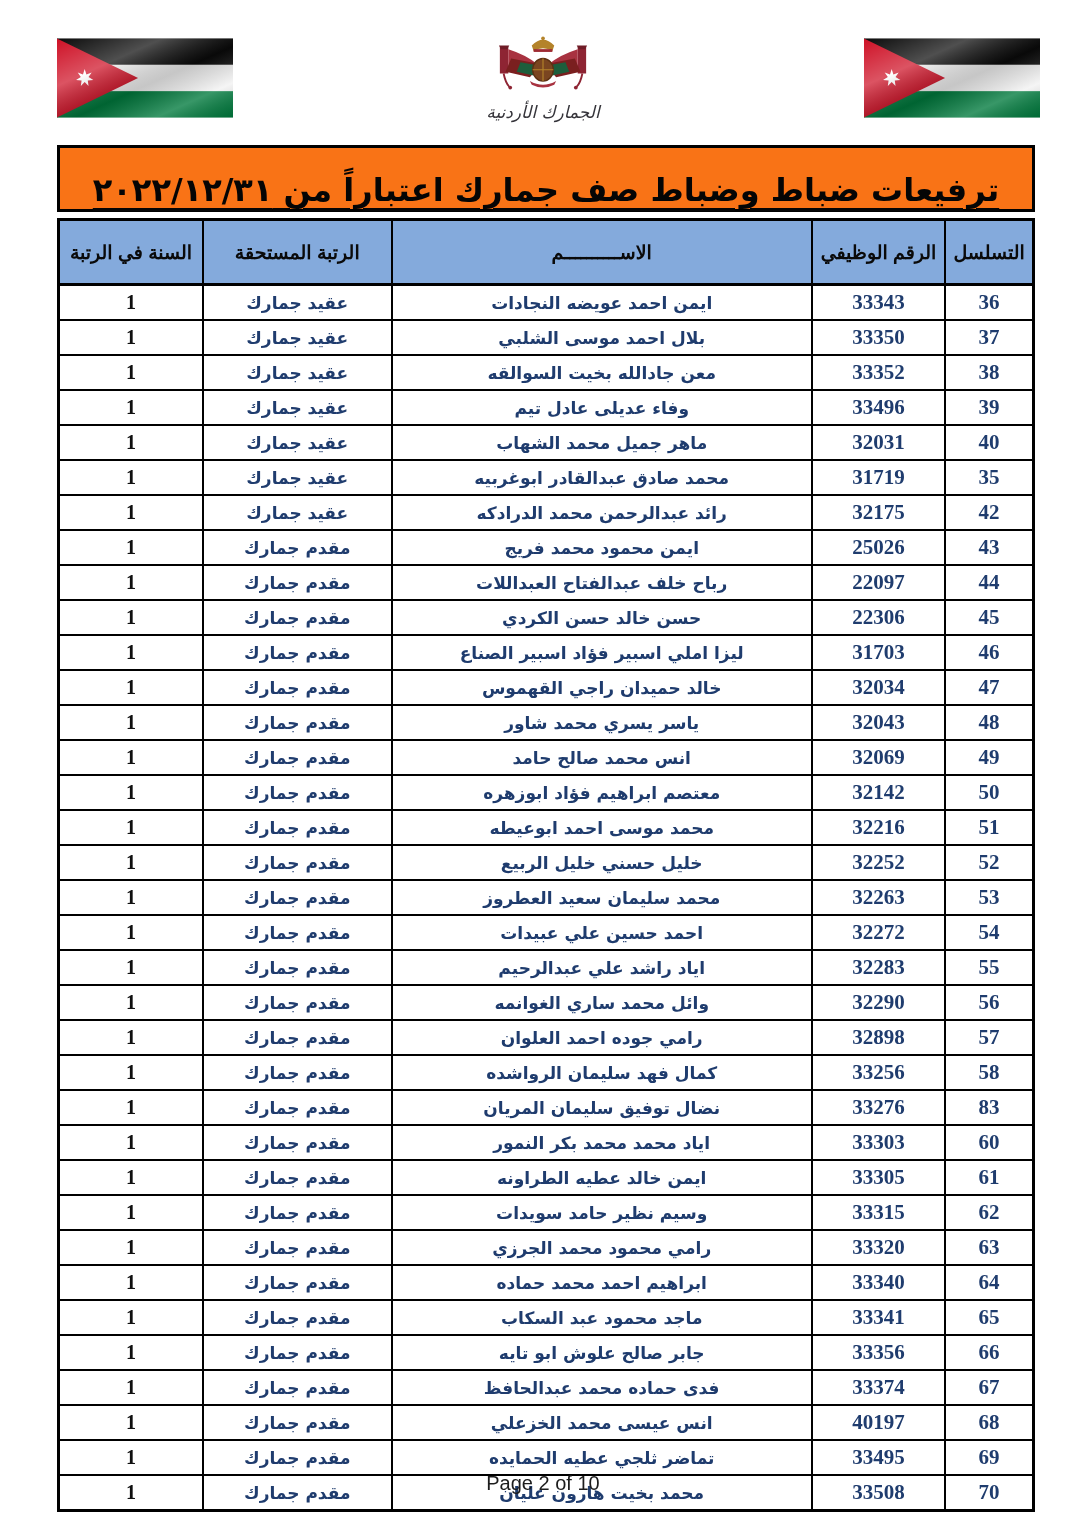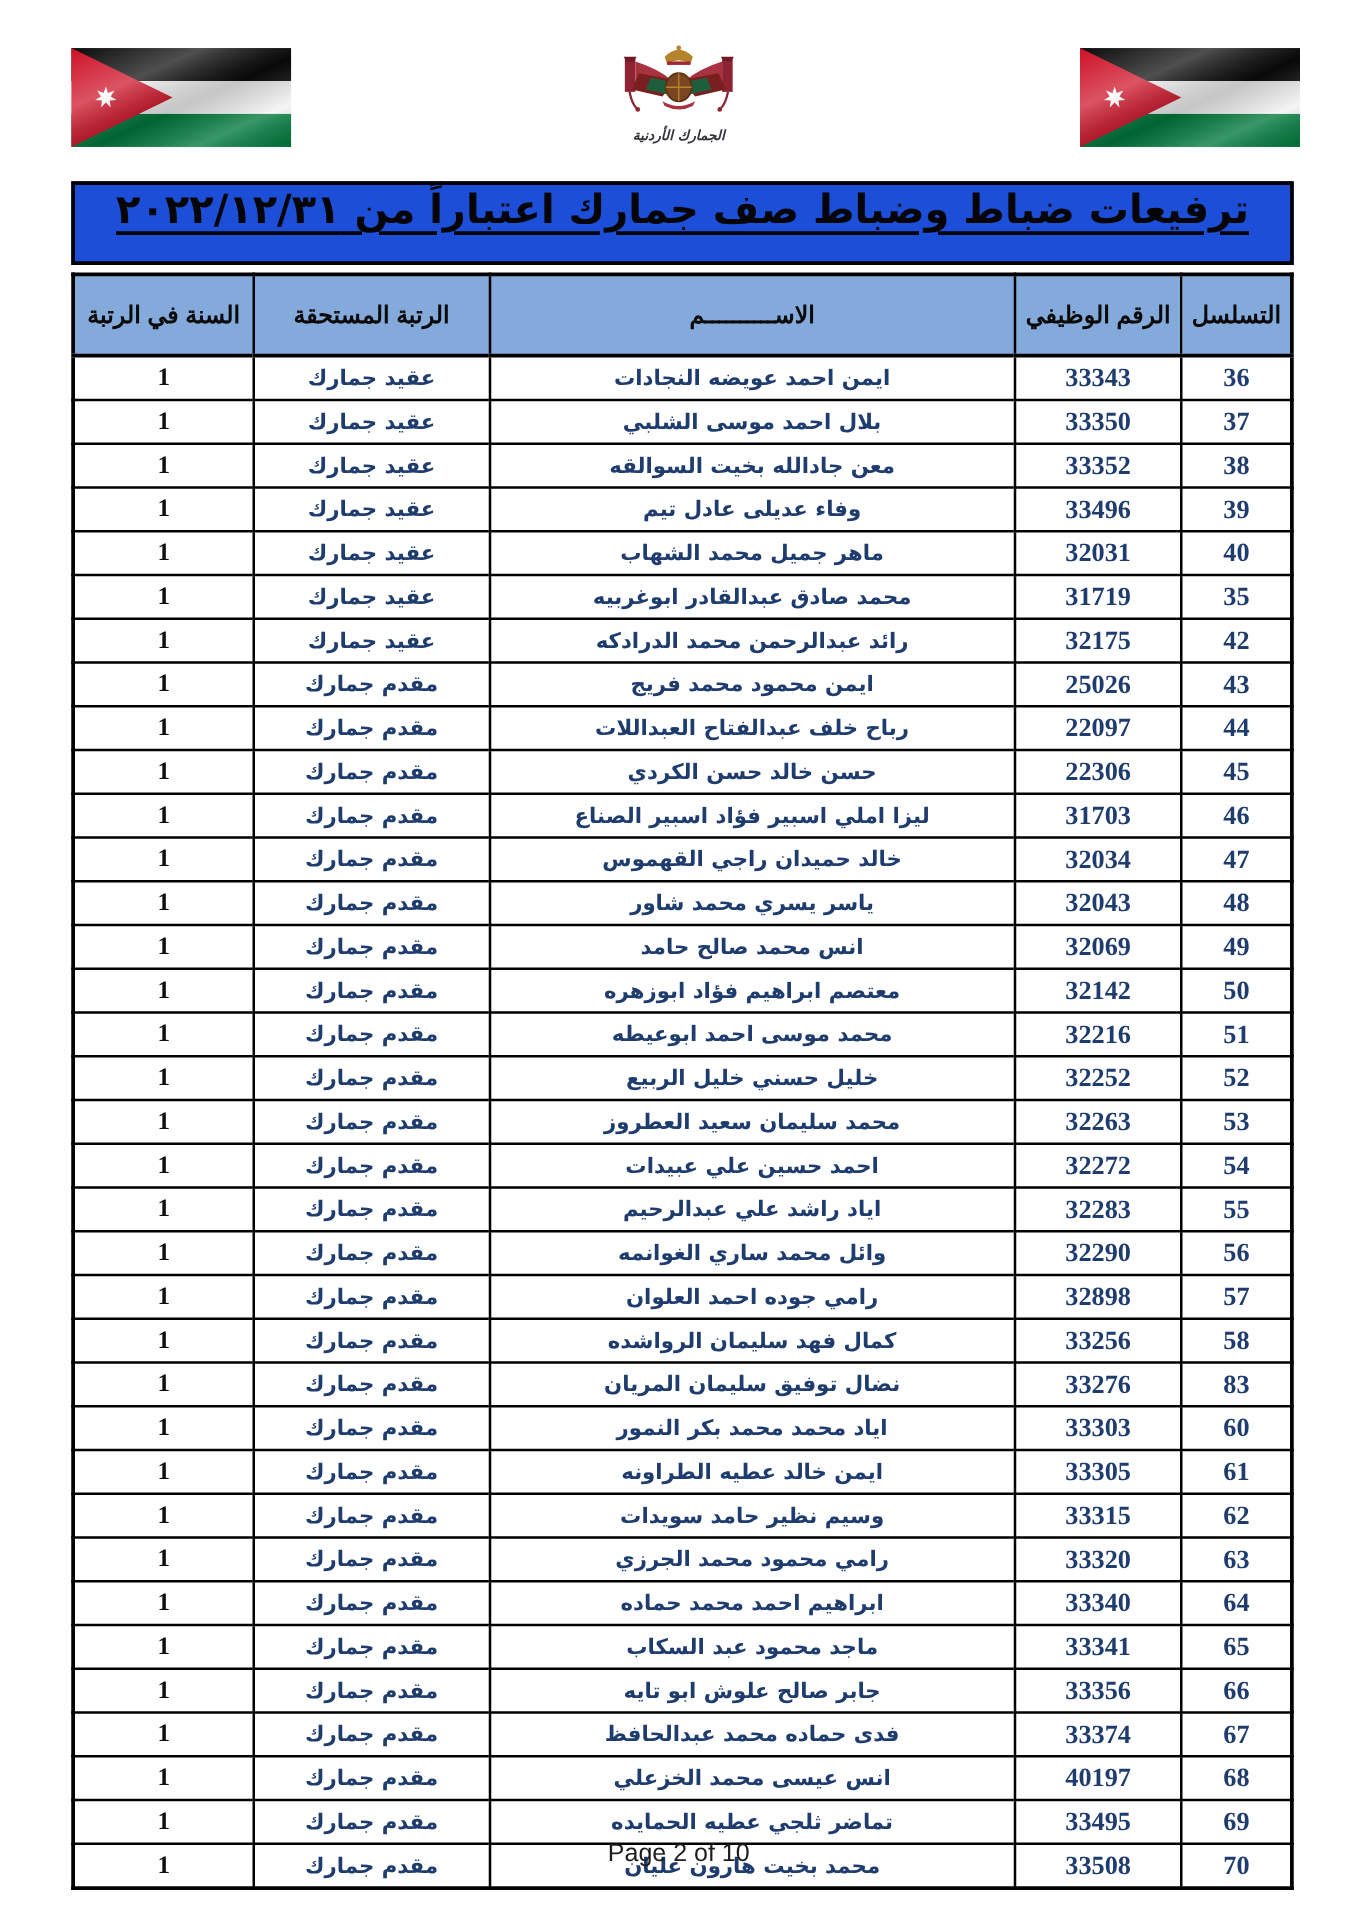--- a/index.html
+++ b/index.html
@@ -15,31 +15,31 @@
   .flag{position:absolute;top:38px;width:176px;height:80px;display:block;}
   .flag-left{left:57px;}
   .flag-right{right:46px;}
   .emblem-wrap{
     position:absolute;top:36px;left:50%;transform:translateX(-50%);
     width:240px;text-align:center;
   }
   .emblem-caption{
     margin-top:2px;
     font-family:"DejaVu Serif",serif;
-    font-weight:700;font-style:italic;
-    font-size:11px;color:#35343a;letter-spacing:-0.5px;
+    font-weight:400;font-style:italic;
+    font-size:17px;color:#35343a;letter-spacing:-0.5px;
     direction:rtl;
     text-align:center;
   }
   
   .title-box{
     position:absolute;left:57px;top:145px;width:978px;height:67px;
     box-sizing:border-box;border:3px solid #000;
-    background:#1d4ed8;
-    display:flex;align-items:flex-start;justify-content:center;
+    background:#f97316;
+    display:flex;align-items:flex-end;justify-content:center;
     direction:rtl;
   }
   .title-text{
     font-weight:700;font-size:32px;color:#050505;
     text-decoration:underline;
     text-decoration-thickness:3px;
     text-underline-offset:7px;
     white-space:nowrap;
   }
   

